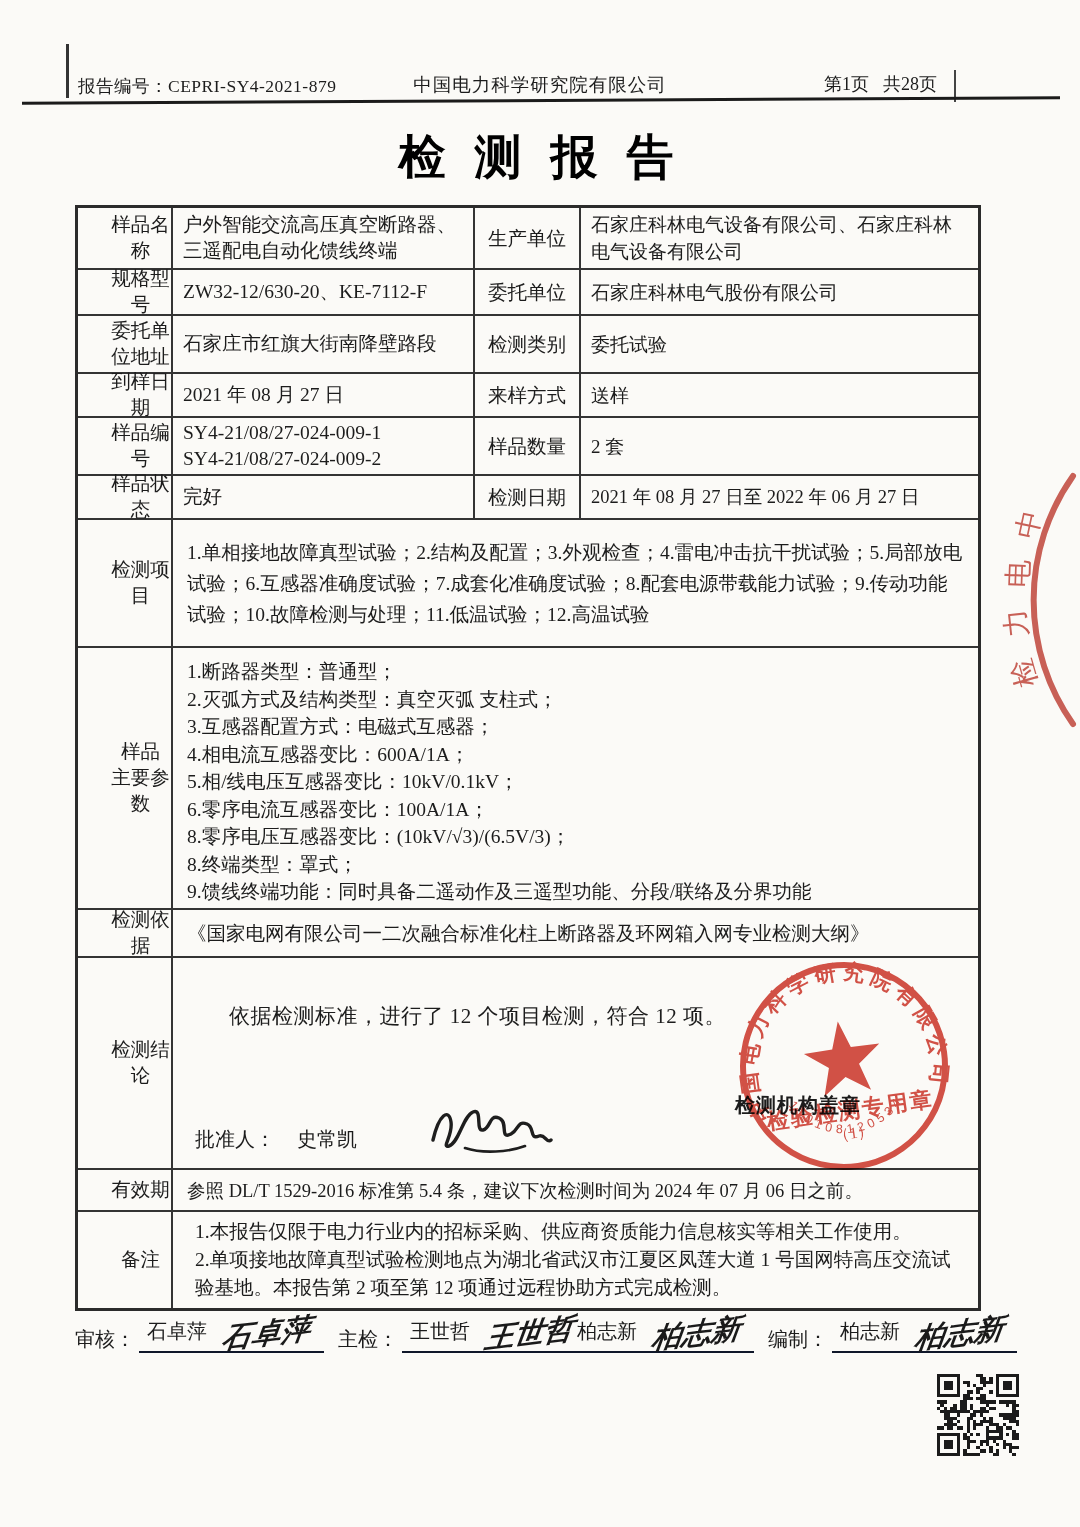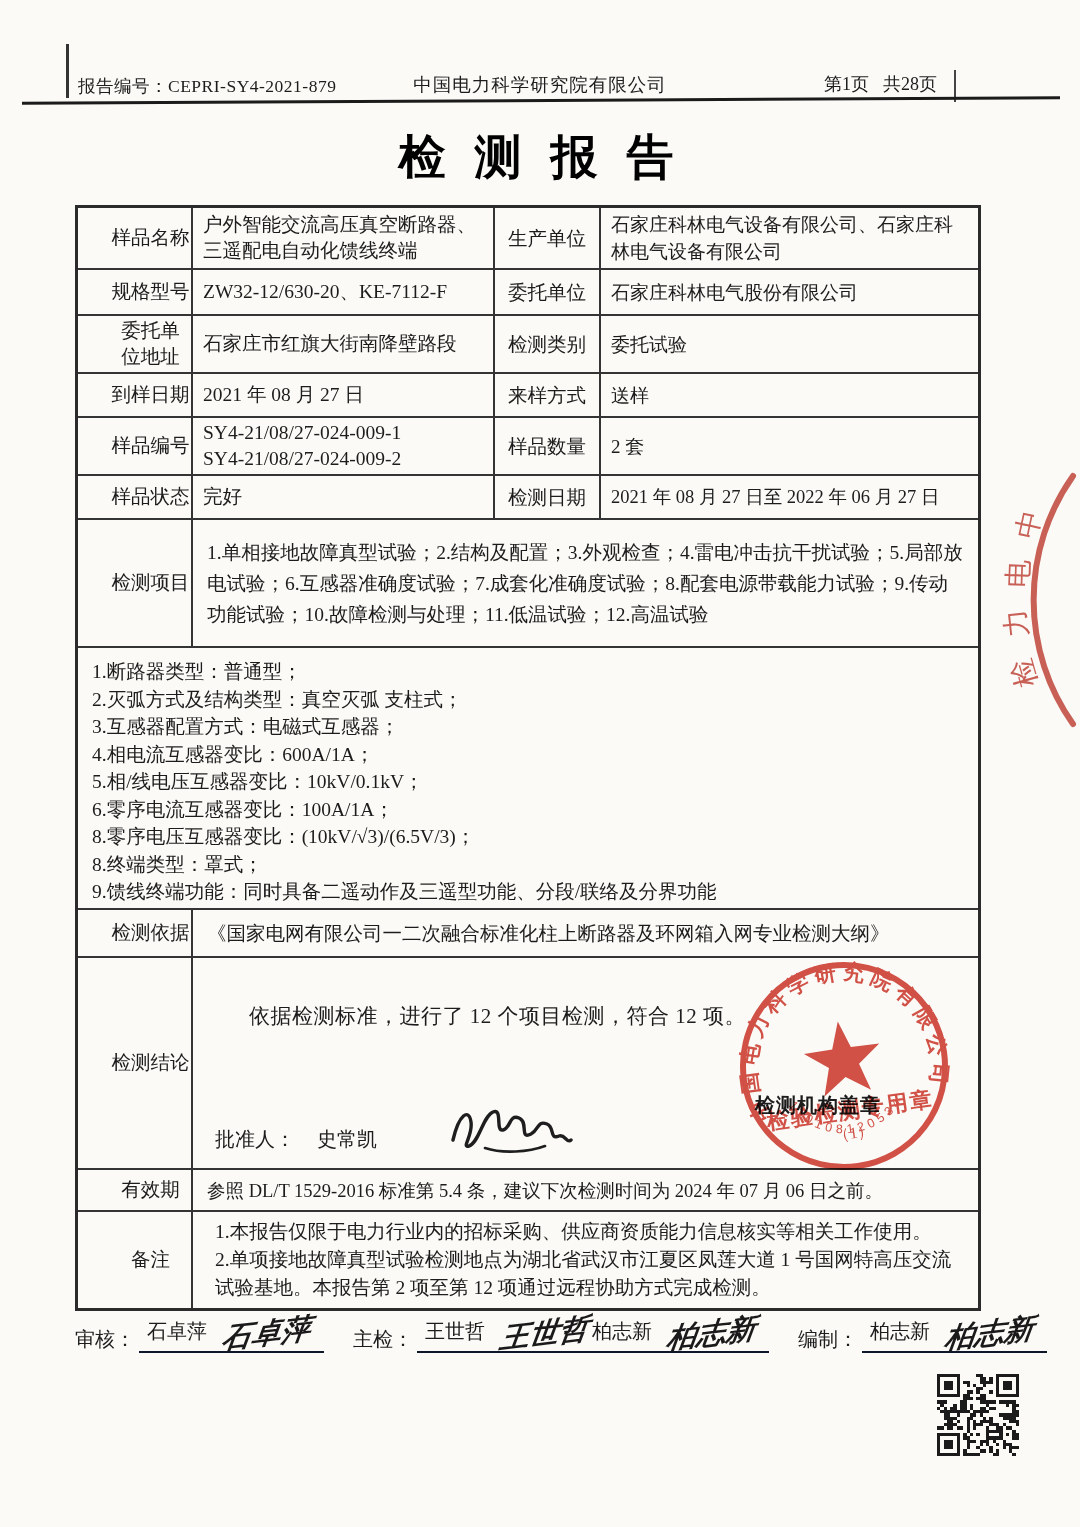--- a/index.html
+++ b/index.html
@@ -21,21 +21,21 @@
   
   .title{left:0;right:0;top:126px;text-align:center;
     font-family:"Liberation Sans","DejaVu Sans",sans-serif;
     font-weight:bold;font-size:47px;letter-spacing:8px;color:#000000;}
   
   .tbl{left:75px;top:205px;width:900px;border:3px solid #2b2b2b;background:transparent;}
   .row{display:flex;box-sizing:border-box;border-bottom:2px solid #343434;}
   .row:last-child{border-bottom:none;}
   .cell{box-sizing:border-box;border-right:2px solid #343434;display:flex;align-items:center;}
   .cell:last-child{border-right:none;}
-  .lab{width:115px;justify-content:center;text-align:center;font-size:19.5px;line-height:26px;flex:none;padding-left:32px;}
+  .lab{width:95px;justify-content:center;text-align:center;font-size:19.5px;line-height:26px;flex:none;padding-left:32px;}
   .v1{width:302px;flex:none;padding:2px 10px;font-size:19.5px;line-height:26px;}
   .l2{width:106px;flex:none;justify-content:center;text-align:center;font-size:19.5px;}
   .v2{flex:1;padding:2px 10px;font-size:19px;line-height:27px;}
   .wide{flex:1;padding:4px 14px;font-size:19.5px;}
   .h62{height:62px;}.h46{height:46px;}.h58{height:58px;}.h44{height:44px;}
   .h128{height:128px;}.h262{height:262px;}.h48{height:48px;}.h212{height:212px;}
   .h42{height:42px;}.h96{height:96px;}
   .items-text{line-height:31px;}
   .param-lines{display:block;padding:10px 14px;}
   .param-lines div{line-height:27.5px;font-size:19.5px;}
@@ -54,21 +54,21 @@
   
   .seal{left:736px;top:958px;width:216px;height:216px;z-index:5;
     opacity:.88;mix-blend-mode:multiply;transform:rotate(-8deg);}
   .edge-seal{left:975px;top:470px;width:105px;height:260px;z-index:5;opacity:.85;mix-blend-mode:multiply;}
   
   .footer{left:75px;top:1318px;width:990px;display:flex;align-items:flex-end;font-size:20px;}
   .sig-group{border-bottom:2px solid #0f172a;padding:0 10px 6px 8px;margin:0 4px;display:flex;align-items:flex-end;white-space:nowrap;}
   .printed-name{font-size:20px;}
   .hand{font-family:"Liberation Serif",serif;font-style:italic;font-weight:bold;font-size:29px;
     color:#1a1a1a;transform:skewX(-14deg) rotate(-7deg);display:inline-block;margin:0 4px 2px 16px;line-height:20px;}
-  .flabel{white-space:nowrap;margin-left:25px;}
+  .flabel{white-space:nowrap;margin-left:10px;}
   .flabel:first-child{margin-left:0;}
   .qr{left:937px;top:1374px;width:82px;height:82px;}
 </style>
 </head>
 <body>
 
 <div class="abs tick-l"></div>
 <div class="abs tick-r"></div>
 <div class="abs hdr-left"><span>报告编号：</span><span>CEPRI-SY4-2021-879</span></div>
 <div class="abs hdr-center">中国电力科学研究院有限公司</div>
@@ -120,20 +120,21 @@
     <div class="cell l2">检测日期</div>
     <div class="cell v2 fit">2021 年 08 月 27 日至 2022 年 06 月 27 日</div>
   </div>
 
   <div class="row h128">
     <div class="cell lab">检测项目</div>
     <div class="cell wide items-text">1.单相接地故障真型试验；2.结构及配置；3.外观检查；4.雷电冲击抗干扰试验；5.局部放电试验；6.互感器准确度试验；7.成套化准确度试验；8.配套电源带载能力试验；9.传动功能试验；10.故障检测与处理；11.低温试验；12.高温试验</div>
   </div>
 
   <div class="row h262">
+    <div class="cell lab">样品<br>主要参数</div>
     <div class="cell wide param-lines">
       <div>1.断路器类型：普通型；</div>
       <div>2.灭弧方式及结构类型：真空灭弧 支柱式；</div>
       <div>3.互感器配置方式：电磁式互感器；</div>
       <div>4.相电流互感器变比：600A/1A；</div>
       <div>5.相/线电压互感器变比：10kV/0.1kV；</div>
       <div>6.零序电流互感器变比：100A/1A；</div>
       <div>8.零序电压互感器变比：(10kV/√3)/(6.5V/3)；</div>
       <div>8.终端类型：罩式；</div>
       <div>9.馈线终端功能：同时具备二遥动作及三遥型功能、分段/联络及分界功能</div>

